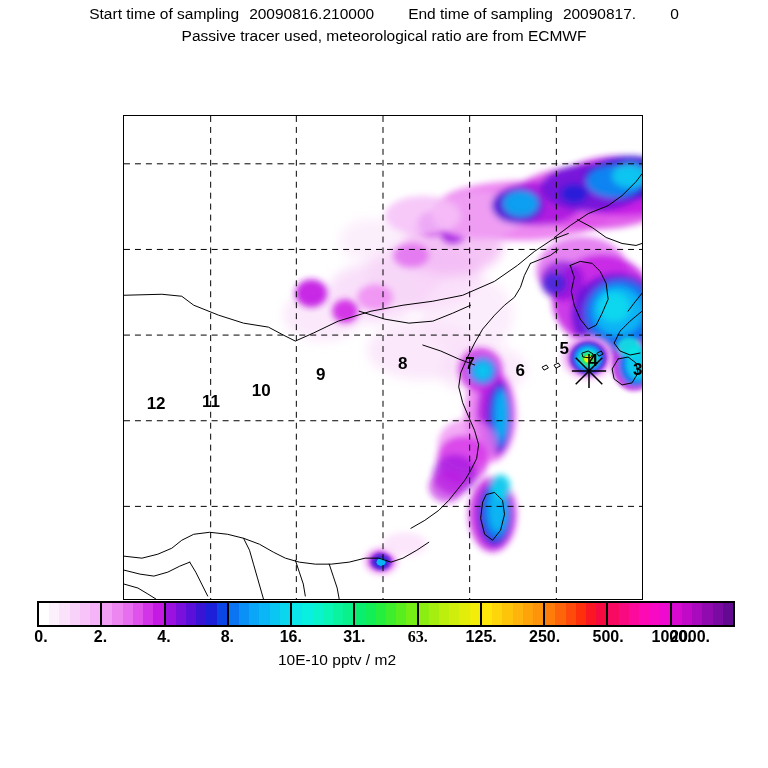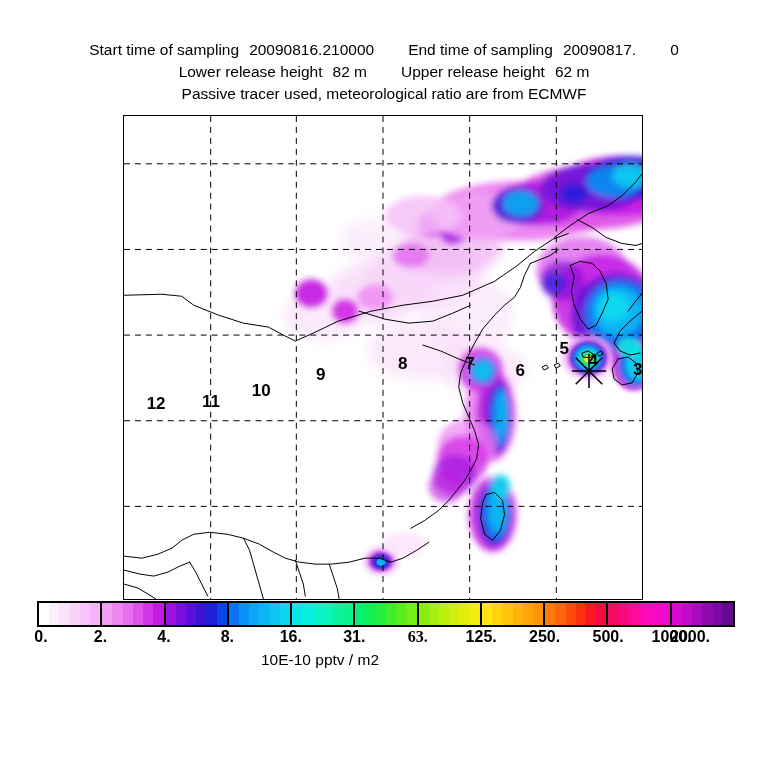--- a/index.html
+++ b/index.html
@@ -73,46 +73,43 @@
   .cb-cell{flex:1 1 0;}
   #cbar-ticks{position:absolute;left:0;top:30px;width:768px;height:22px;}
   .cbtick{
     position:absolute;top:0;
     font-size:16px;font-weight:bold;
     transform:translateX(-50%);
     white-space:nowrap;
   }
   #cbar-unit{
     position:absolute;left:0;top:53px;width:640px;
-    text-align:center;font-size:15.5px;white-space:nowrap;
+    text-align:center;font-size:15.5px;white-space:nowrap;padding-left:17px;
   }
 
   
   #footer{position:absolute;left:0;top:686px;width:768px;}
   .frow{
     font-size:15.5px;text-align:center;white-space:nowrap;line-height:23px;
   }
   .sp1{display:inline-block;width:14px;}
   .sp2{display:inline-block;width:30px;}
   .sp3{display:inline-block;width:20px;}
 </style>
 </head>
 <body>
 
 <div class="page">
 
   <div id="header">
 
-    <div class="hline" style="padding-top:4px;margin-top:36px;">
+    <div class="hline" style="padding-top:4px;">
       <span class="hl-inner">Start time of sampling</span><span class="gap-c"></span><span class="hl-inner">20090816.210000</span><span class="gap-b"></span><span class="hl-inner">End time of sampling</span><span class="gap-c"></span><span class="hl-inner">20090817.</span><span class="gap-b"></span><span class="hl-inner">0</span>
     </div>
 
-    <div class="hline" style="padding-top:3px;">
-      <span class="hl-inner">Lower release height</span><span class="gap-c"></span><span class="hl-inner">82 m</span><span class="gap-b"></span><span class="hl-inner">Upper release height</span><span class="gap-c"></span><span class="hl-inner">62 m</span>
-    </div>
 
     <div class="hline" style="padding-top:3px;">Passive tracer used, meteorological ratio are from ECMWF</div>
   </div>
 
   <div id="map-frame">
     <div id="map-inner">
 
       <svg class="layer" id="plume-layer" viewBox="0 0 520 485" preserveAspectRatio="none">
         <defs>
           <filter id="soft" x="-30%" y="-30%" width="160%" height="160%">

